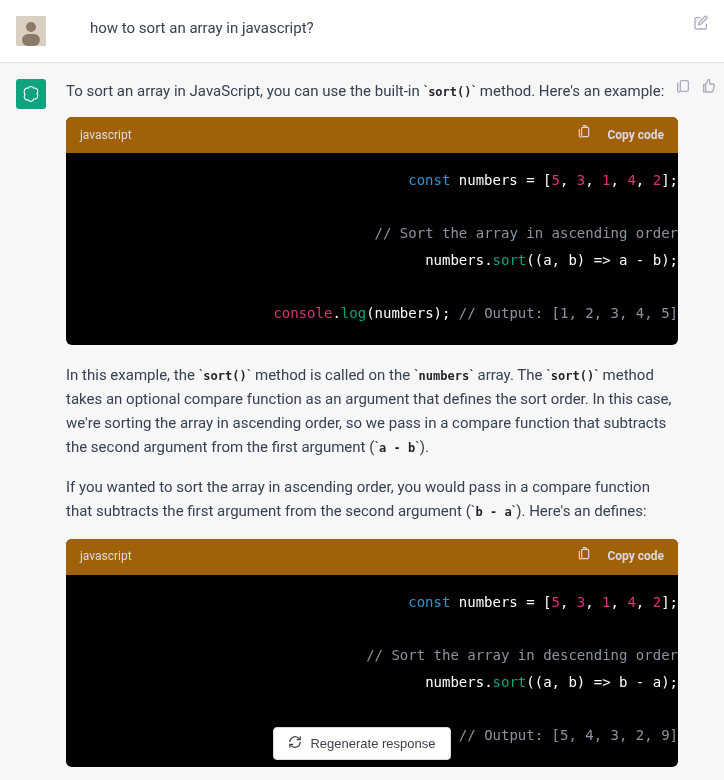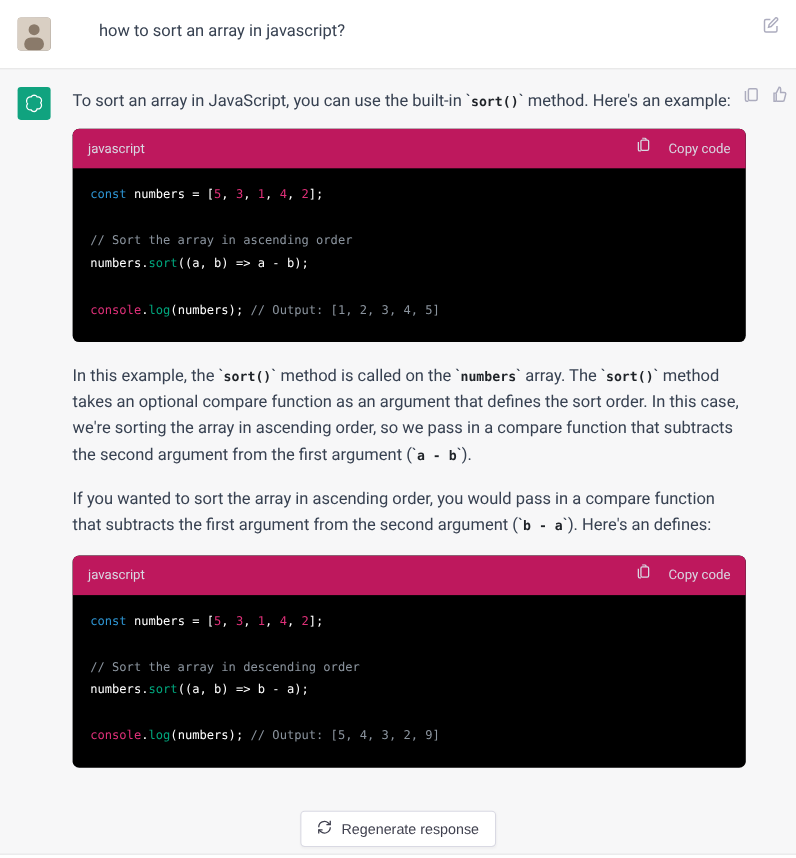--- a/index.html
+++ b/index.html
@@ -38,52 +38,53 @@
     color: #1f2328;
     font-size: 12px;
   }
   .codeblock {
     margin: 14px 0 18px 0;
     border-radius: 6px;
     overflow: hidden;
     background: #000000;
   }
   .codeblock-header {
-    background: #be185d;
+    background: #a16207;
     color: #d9d9e3;
     font-size: 12px;
     padding: 8px 14px;
     display: flex;
     justify-content: space-between;
     align-items: center;
   }
-  .copy-btn { display: flex; align-items: center; gap: 16px; cursor: pointer; color:#d9d9e3;}
+  .copy-btn { display: flex; align-items: center; gap: 16px; cursor: pointer; color:#d9d9e3;font-weight:bold;}
   .copy-btn svg { width:14px; height:14px; stroke: currentColor; fill:none; stroke-width:2;}
   .codeblock pre {
     padding: 14px 0 18px 16px;
     font-family: "Consolas","Menlo",monospace;
-    font-size: 11px;
+    font-size: 14px;
     line-height: 1.9;
     color: #ffffff;
     white-space: pre;
     overflow-x: auto;
+    text-align: right;
   }
   .tok-kw { color: #2e95d3; }
   .tok-var { color: #ffffff; }
   .tok-punc { color: #ffffff; }
   .tok-num { color: #df3079; }
   .tok-cmt { color: #8b949e; }
   .tok-obj { color: #df3079; }
   .tok-fn { color: #00a67d; }
   .para { margin: 10px 0 16px 0; color:#374151;}
   .regen-wrap {
     position: absolute;
     bottom: 0; left: 0; right: 0;
     display: flex; justify-content: center;
-    padding-bottom: 10px;
+    padding-bottom: 20px;
   }
   .regen-btn {
     background: #ffffff;
     border: 1px solid #d9d9e3;
     border-radius: 4px;
     padding: 7px 14px;
     font-size: 13px;
     color: #40414f;
     display: flex; align-items: center; gap: 8px;
     cursor: pointer;

